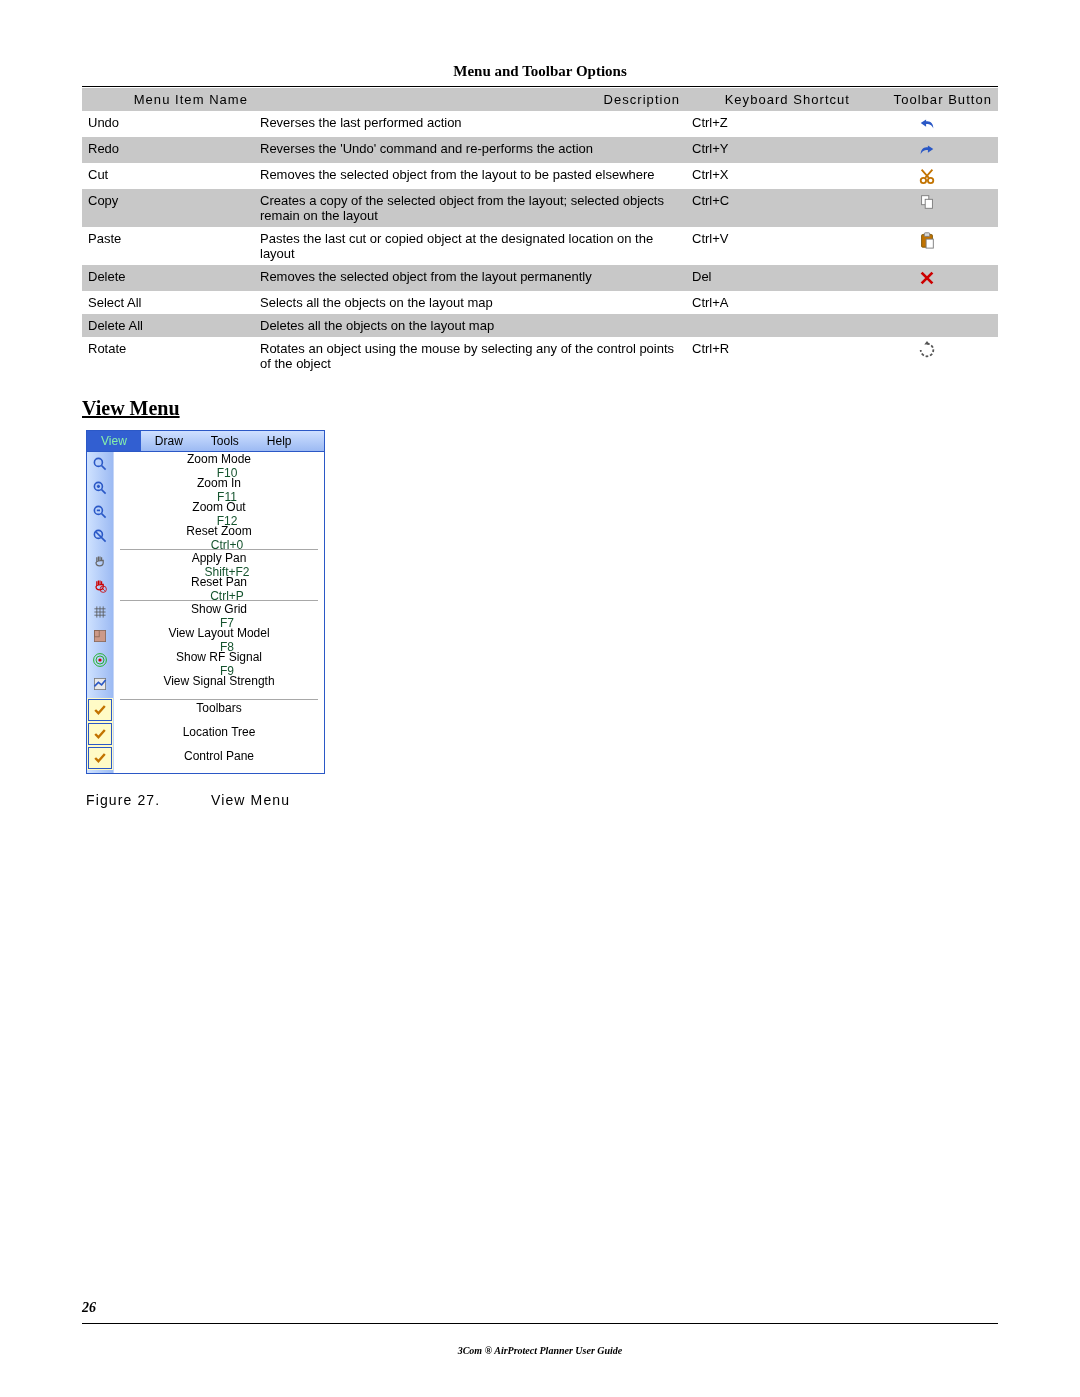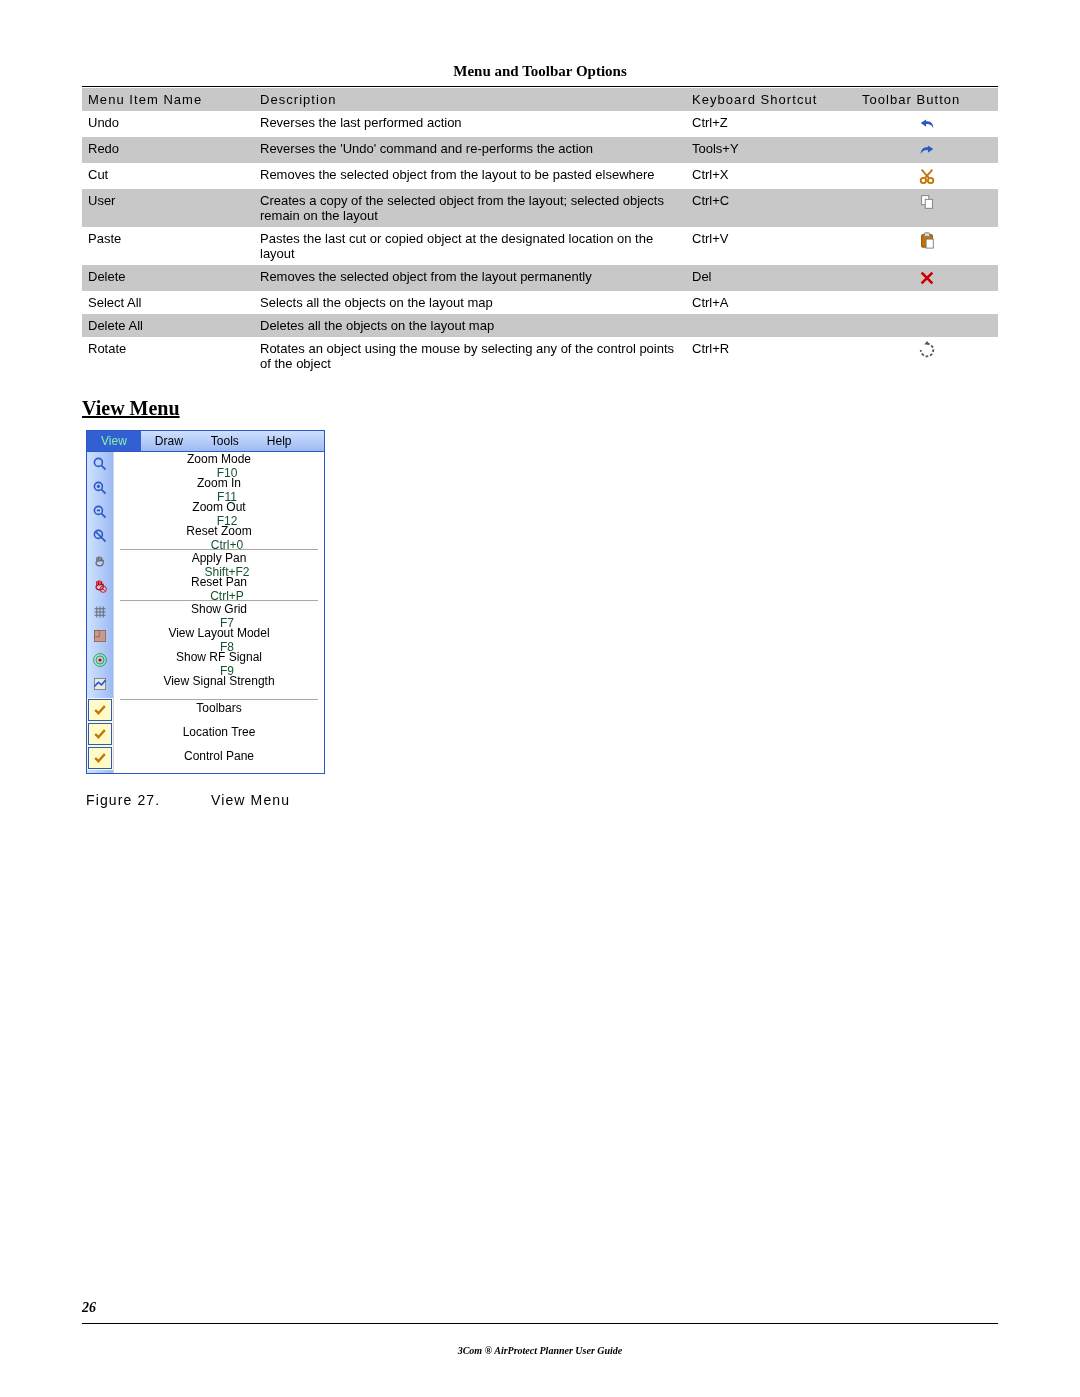--- a/index.html
+++ b/index.html
@@ -2,21 +2,21 @@
 <html><head>
 <meta charset="utf-8">
 <style>
   :root { --bg:#fff; --ink:#000; --grey:#c8c8c8; --menu-blue:#3a6ce0; --menu-border:#2b58c6; --icon-blue:#2a58c6; --red:#c00; --orange:#c27300; --green:#0a0; }
   html,body{margin:0;padding:0;background:var(--bg);}
   .page{width:1080px;height:1397px;position:relative;font-family:Verdana,Geneva,sans-serif;color:var(--ink);margin:7px auto;}
   .page-pad{position:absolute;left:82px;top:56px;right:82px;}
   .header{text-align:center;font-family:"Palatino Linotype","Book Antiqua",Palatino,serif;font-weight:700;font-size:15px;}
   .rule{border:0;border-top:1px solid #000;margin:6px 0 0 0;}
   table.opts{border-collapse:collapse;width:100%;font-size:13px;margin-top:1px;}
-  table.opts th{background:var(--grey);text-align:left;font-weight:400;letter-spacing:0.08em;padding:4px 6px;}
+  table.opts th{background:var(--grey);text-align:right;font-weight:400;letter-spacing:0.08em;padding:4px 6px;}
   table.opts td{padding:4px 6px;vertical-align:top;}
   table.opts .col0{width:160px;}
   table.opts .col2{width:170px;}
   table.opts .col3{width:130px;text-align:center;}
   .row-alt td{background:var(--grey);}
   .tb-ic{display:inline-block;width:18px;height:18px;vertical-align:middle;}
   .heading{font-family:"Palatino Linotype","Book Antiqua",Palatino,serif;font-weight:700;font-size:20px;text-decoration:underline;margin:22px 0 10px 0;}
 
   
   .menu-mock{display:inline-block;border:1px solid var(--menu-border);background:#fff;margin-left:4px;}
@@ -140,35 +140,35 @@
             <td>Undo</td>
             <td>Reverses the last performed action</td>
             <td>Ctrl+Z</td>
             <td class="col3"><svg class="tb-ic">
                 <use href="#ic-undo"></use>
               </svg></td>
           </tr>
           <tr class="row-alt">
             <td>Redo</td>
             <td>Reverses the 'Undo' command and re-performs the action</td>
-            <td>Tools+Y</td>
+            <td>Ctrl+Y</td>
             <td class="col3"><svg class="tb-ic">
                 <use href="#ic-redo"></use>
               </svg></td>
           </tr>
           <tr>
             <td>Cut</td>
             <td>Removes the selected object from the layout to be pasted elsewhere</td>
             <td>Ctrl+X</td>
             <td class="col3"><svg class="tb-ic">
                 <use href="#ic-cut"></use>
               </svg></td>
           </tr>
           <tr class="row-alt">
-            <td>User</td>
+            <td>Copy</td>
             <td>Creates a copy of the selected object from the layout; selected objects remain on the layout</td>
             <td>Ctrl+C</td>
             <td class="col3"><svg class="tb-ic">
                 <use href="#ic-copy"></use>
               </svg></td>
           </tr>
           <tr>
             <td>Paste</td>
             <td>Pastes the last cut or copied object at the designated location on the layout</td>
             <td>Ctrl+V</td>

